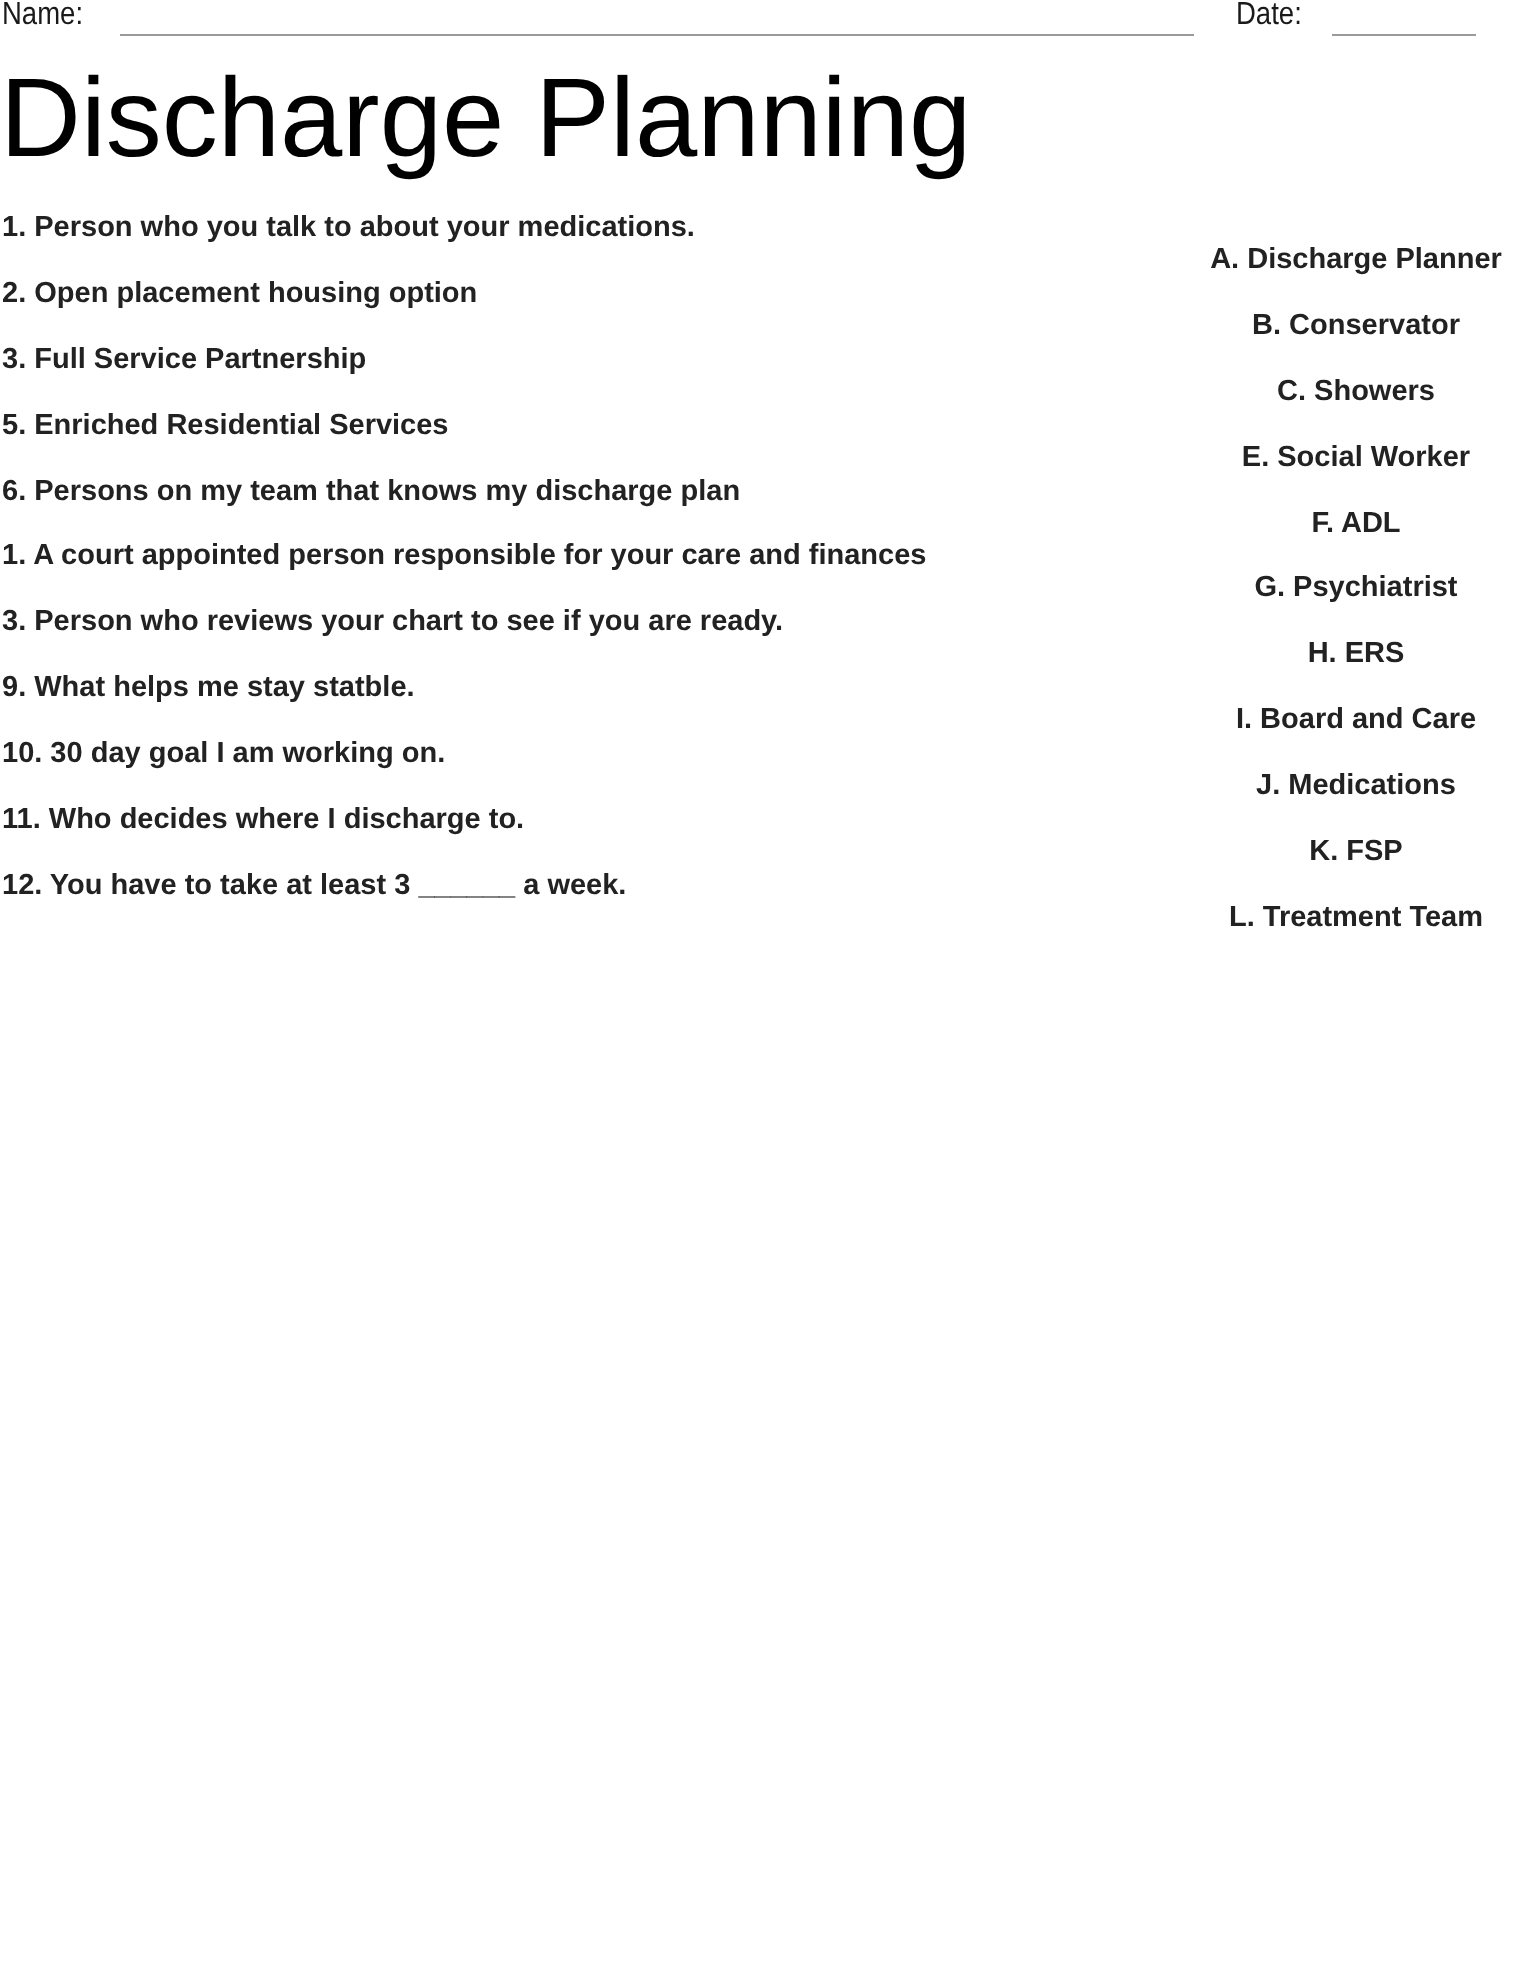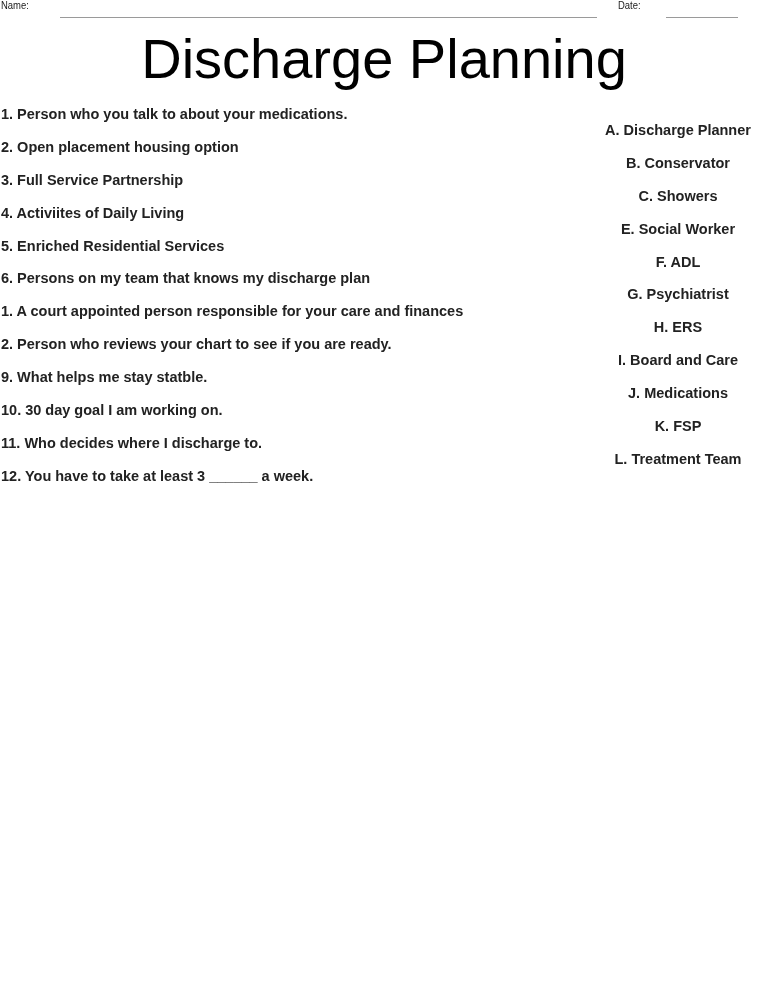--- a/index.html
+++ b/index.html
@@ -14,21 +14,21 @@
       overflow: hidden;
       font-family: "Liberation Sans", sans-serif;
       color: #222222;
     }
     .header-row {
       position: absolute;
       top: 0;
       left: 0;
       width: 768px;
       height: 22px;
-      font-size: 11px;
+      font-size: 16px;
       color: #1a1a1a;
     }
     .name-label {
       position: absolute;
       left: 1px;
       top: -1px;
       transform: scaleX(0.86);
       transform-origin: left top;
       white-space: nowrap;
     }
@@ -54,21 +54,21 @@
       top: 17px;
       width: 72px;
       height: 0;
       border-bottom: 1px solid #9a9a9a;
     }
     .title {
       position: absolute;
       top: 26px;
       left: 0;
       width: 768px;
-      text-align: center;
+      text-align: left;
       font-size: 56px;
       line-height: 66px;
       color: #000000;
       margin: 0;
       font-weight: normal;
     }
     .questions {
       position: absolute;
       top: 104px;
       left: 1px;
@@ -105,25 +105,24 @@
   <span class="date-label">Date:</span>
   <span class="date-line"></span>
 </div>
 
 <h1 class="title">Discharge Planning</h1>
 
 <ul class="questions">
   <li class="row">1. Person who you talk to about your medications.</li>
   <li class="row">2. Open placement housing option</li>
   <li class="row">3. Full Service Partnership</li>
-  <li class="row">4. Activiites of Daily Living</li>
   <li class="row">5. Enriched Residential Services</li>
   <li class="row">6. Persons on my team that knows my discharge plan</li>
   <li class="row">1. A court appointed person responsible for your care and finances</li>
-  <li class="row">2. Person who reviews your chart to see if you are ready.</li>
+  <li class="row">3. Person who reviews your chart to see if you are ready.</li>
   <li class="row">9. What helps me stay statble.</li>
   <li class="row">10. 30 day goal I am working on.</li>
   <li class="row">11. Who decides where I discharge to.</li>
   <li class="row">12. You have to take at least 3 ______ a week.</li>
 </ul>
 
 <ul class="answers">
   <li class="row">A. Discharge Planner</li>
   <li class="row">B. Conservator</li>
   <li class="row">C. Showers</li>

